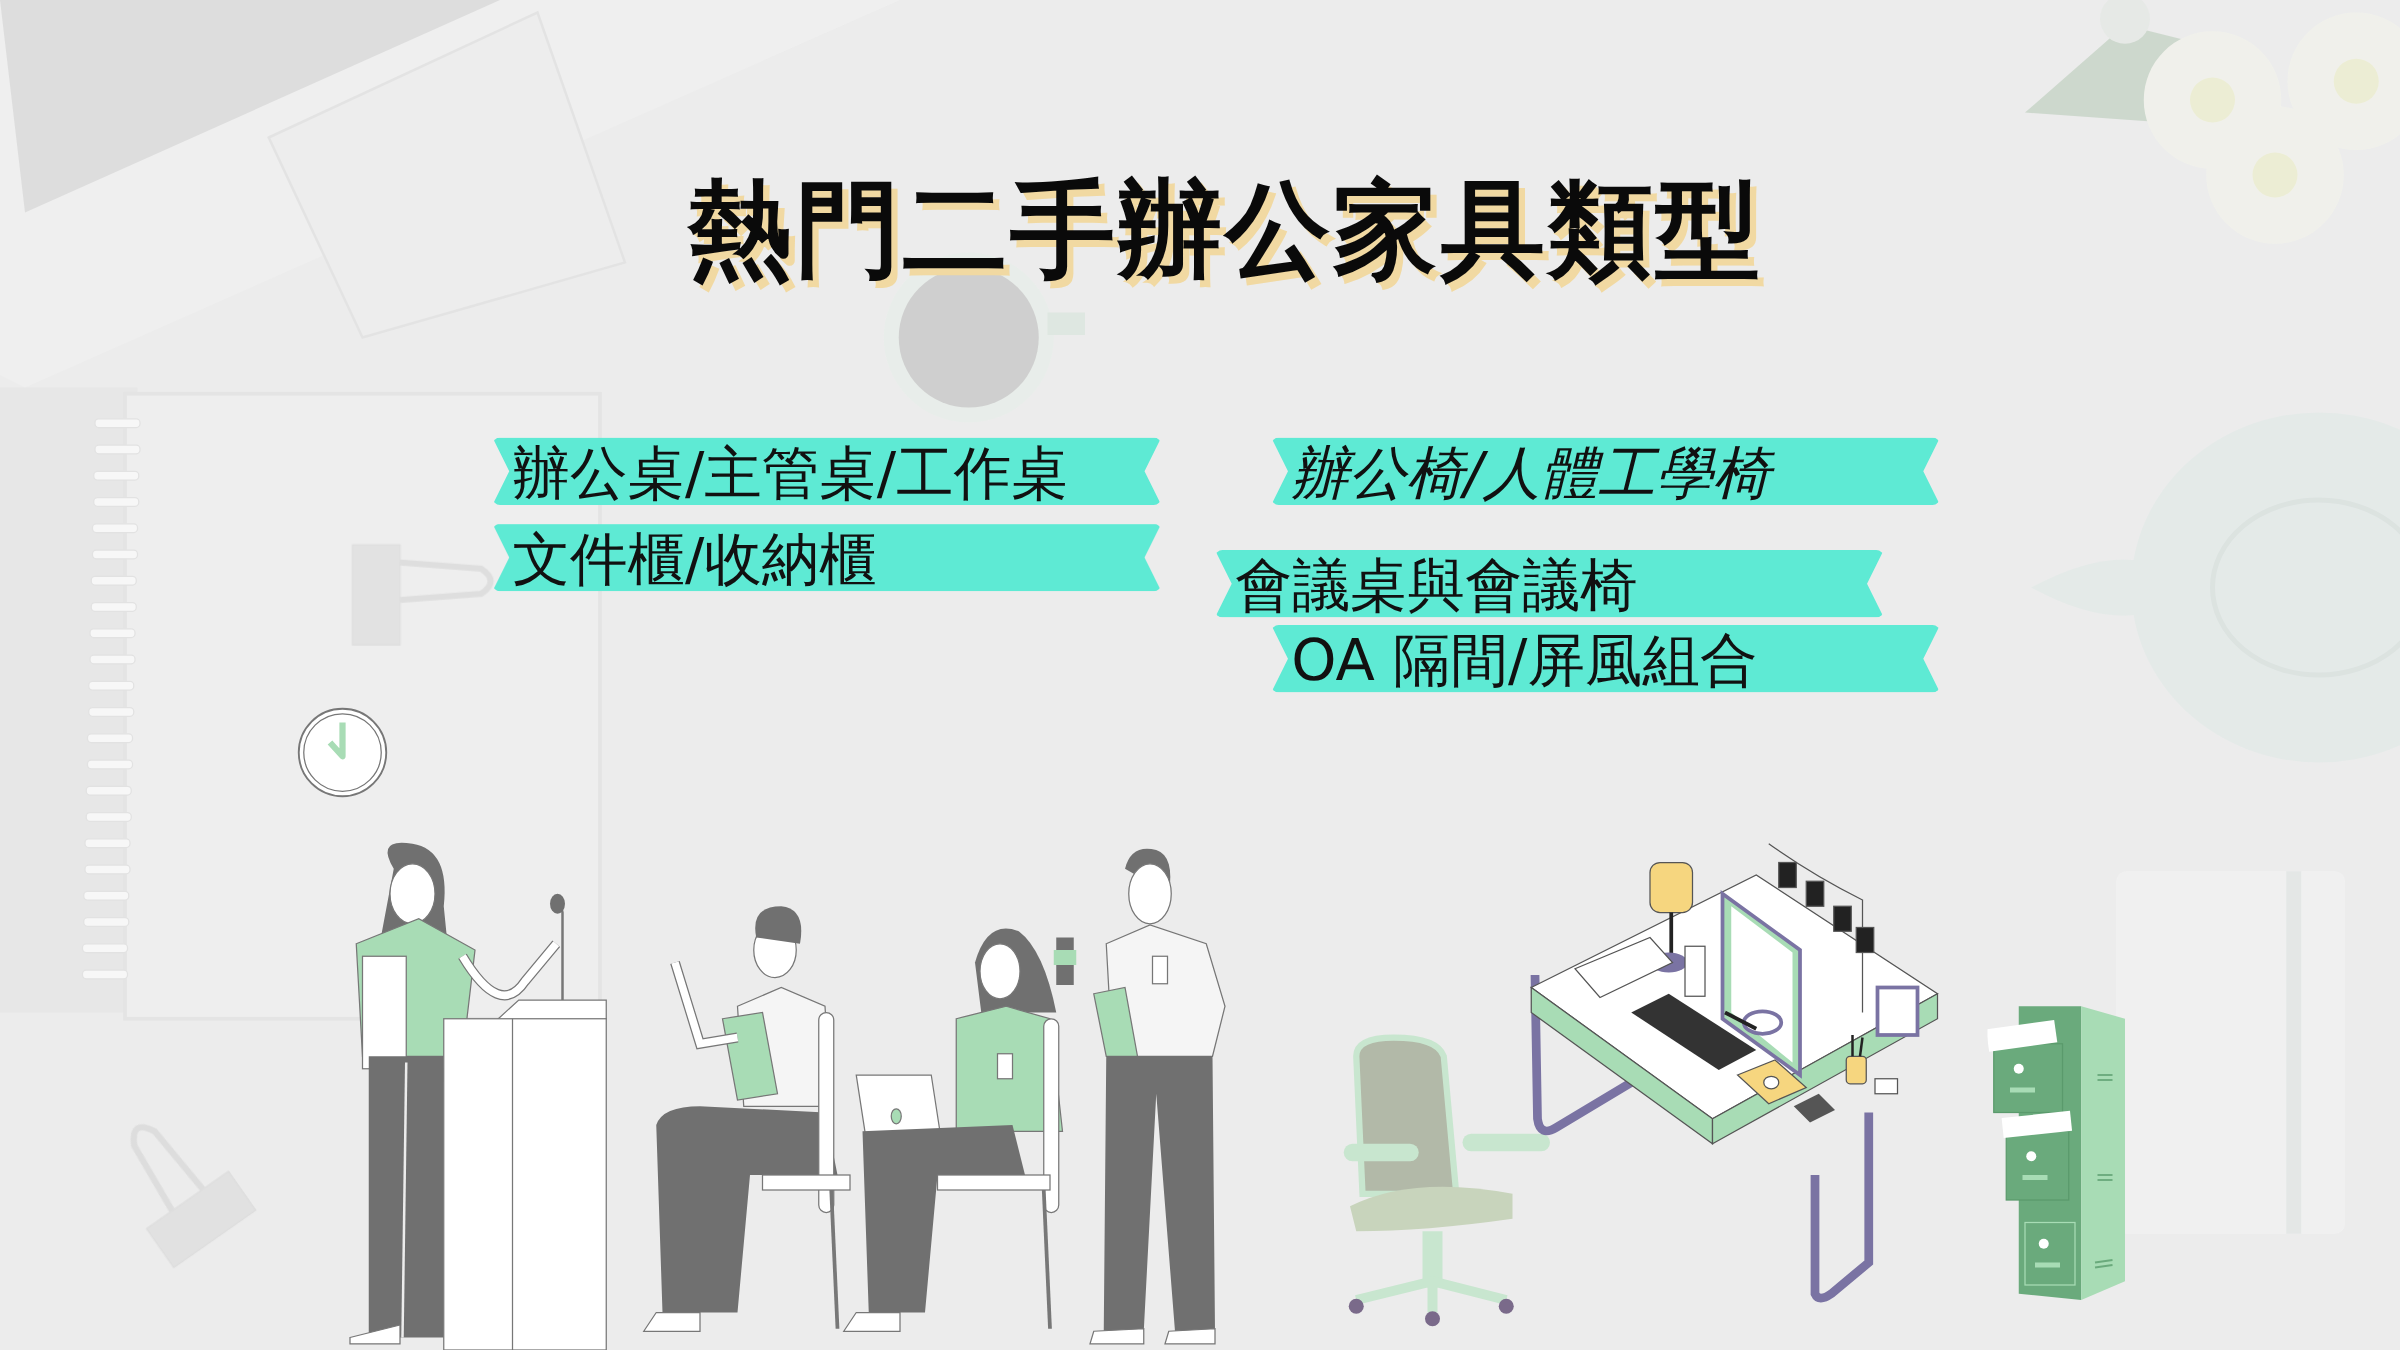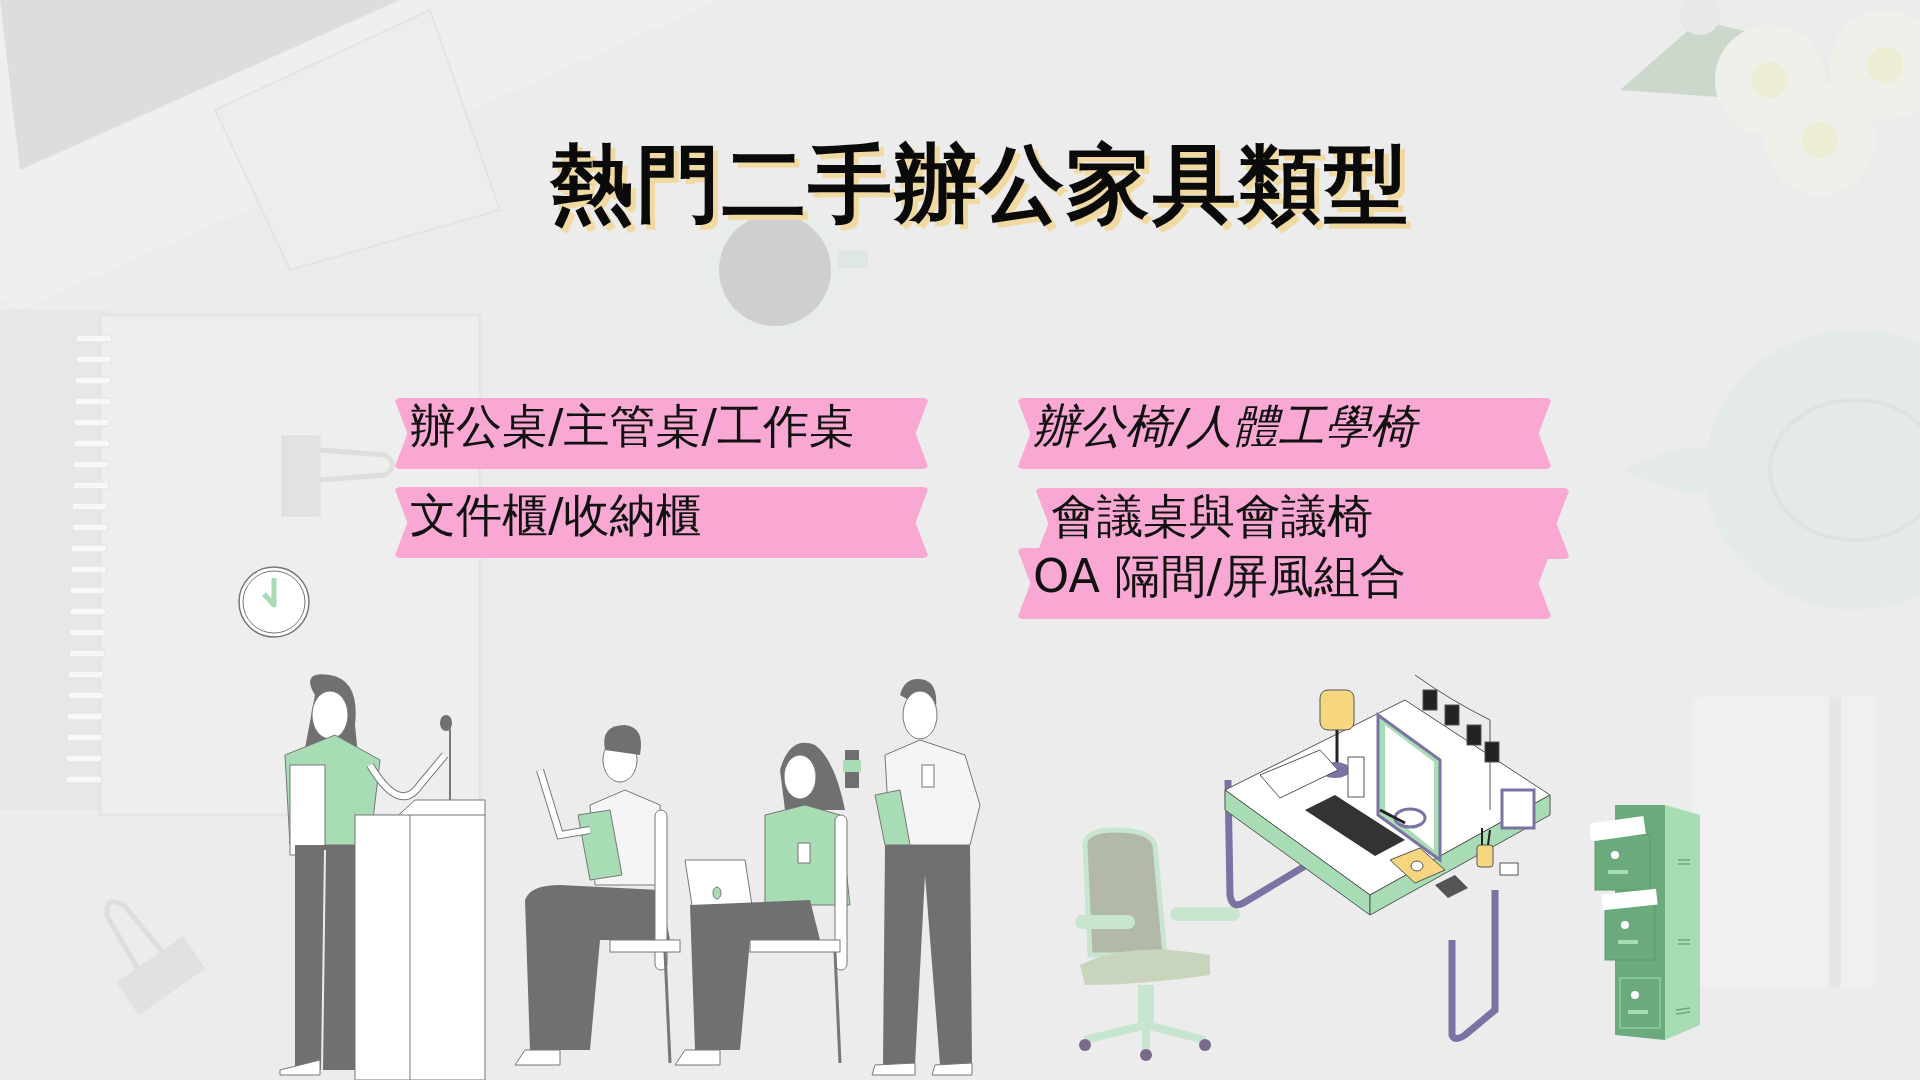--- a/index.html
+++ b/index.html
@@ -8,24 +8,23 @@
   .abs { position:absolute; }
   .bg-layer { position:absolute; inset:0; pointer-events:none; }
   .title {
     position:absolute; left:0; width:1920px; top:128px; text-align:center;
     font-size:84px; font-weight:bold; color:#0a0a0a; letter-spacing:2px;
     text-shadow: 5px 5px 0 #f1d9a2;
     font-family:"DejaVu Sans","Liberation Sans",sans-serif;
     padding-left:20px;
   }
   .banner {
-    position:absolute; height:71px; width:535px; background:#f9a8d4;
+    position:absolute; height:54px; width:535px; background:#5eead4;
     clip-path: polygon(0 0, 100% 0, 97.5% 50%, 100% 100%, 0 100%, 2.5% 50%);
     border-radius:6px;
-    margin-top:48px;
   }
   .banner span {
     position:absolute; left:16px; top:2px; font-size:46px; line-height:53px; color:#111;
     white-space:nowrap;
   }
 </style>
 </head>
 <body>
 
 <svg class="bg-layer" width="1920" height="1080" viewBox="0 0 1920 1080">
@@ -102,27 +101,27 @@
     <rect x="1693" y="697" width="183" height="290" rx="8" fill="#f4f4f4"></rect>
     <rect x="1829" y="697" width="12" height="290" fill="#dfe5e3"></rect>
   </g>
 </svg>
 
 <div class="title">熱門二手辦公家具類型</div>
 
 <div class="banner" style="left:394px; top:350px;">
   <span>辦公桌/主管桌/工作桌</span>
 </div>
-<div class="banner" style="left:394px; top:439px;">
+<div class="banner" style="left:394px; top:419px;">
   <span>文件櫃/收納櫃</span>
 </div>
 <div class="banner" style="left:1017px; top:350px;font-style:italic;">
   <span>辦公椅/人體工學椅</span>
 </div>
-<div class="banner" style="left:1035px; top:440px;">
+<div class="banner" style="left:972px; top:440px;">
   <span>會議桌與會議椅</span>
 </div>
 <div class="banner" style="left:1017px; top:500px;">
   <span>OA 隔間/屏風組合</span>
 </div>
 
 <svg class="abs" style="left:237px;top:565px" width="74" height="74" viewBox="0 0 74 74">
   <circle cx="37" cy="37" r="35" fill="#fff" stroke="#777" stroke-width="1.5"></circle>
   <circle cx="37" cy="37" r="31" fill="#fff" stroke="#777" stroke-width="1"></circle>
   <path d="M37 13 L37 40 L27 29" fill="none" stroke="#a8dcb5" stroke-width="5" stroke-linejoin="round"></path>

